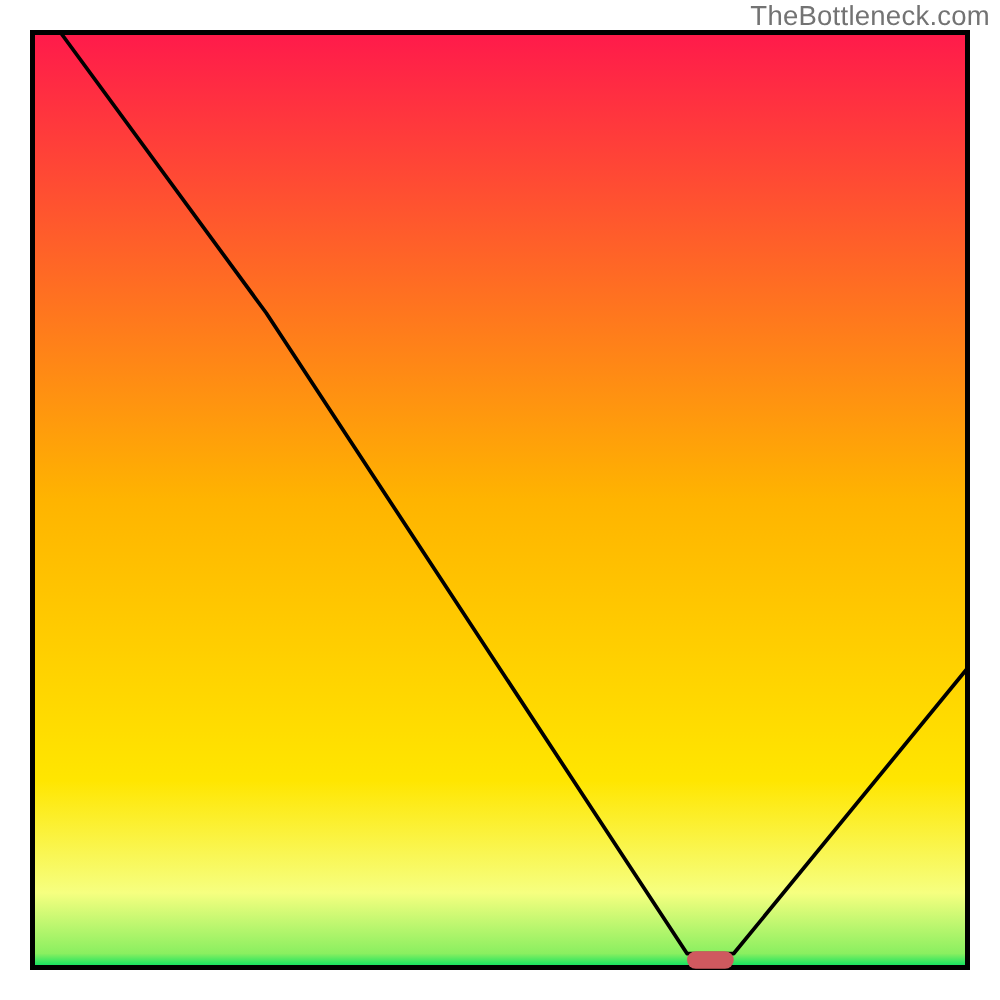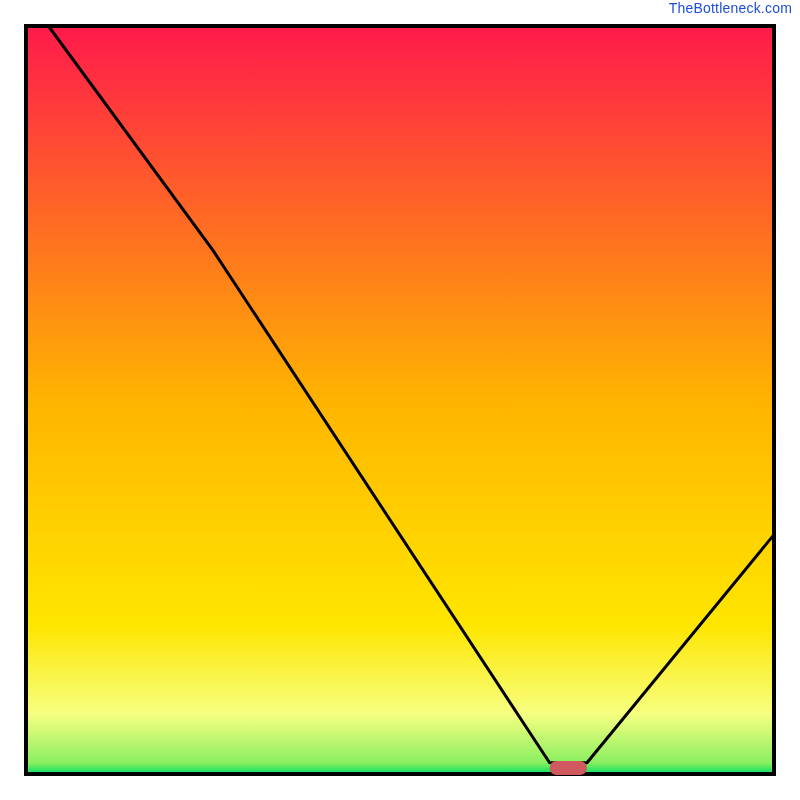--- a/index.html
+++ b/index.html
@@ -13,22 +13,22 @@
   .frame {
     position: relative;
     width: 800px;
     height: 800px;
     box-sizing: border-box;
   }
   .watermark {
     position: absolute;
     top: 0px;
     right: 8px;
-    font-size: 14px;
-    color: #1d4ed8;
+    font-size: 22px;
+    color: #737373;
     font-weight: 500;
     letter-spacing: 0.2px;
     z-index: 10;
   }
   svg.plot {
     position: absolute;
     left: 0;
     top: 0;
     width: 800px;
     height: 800px;

